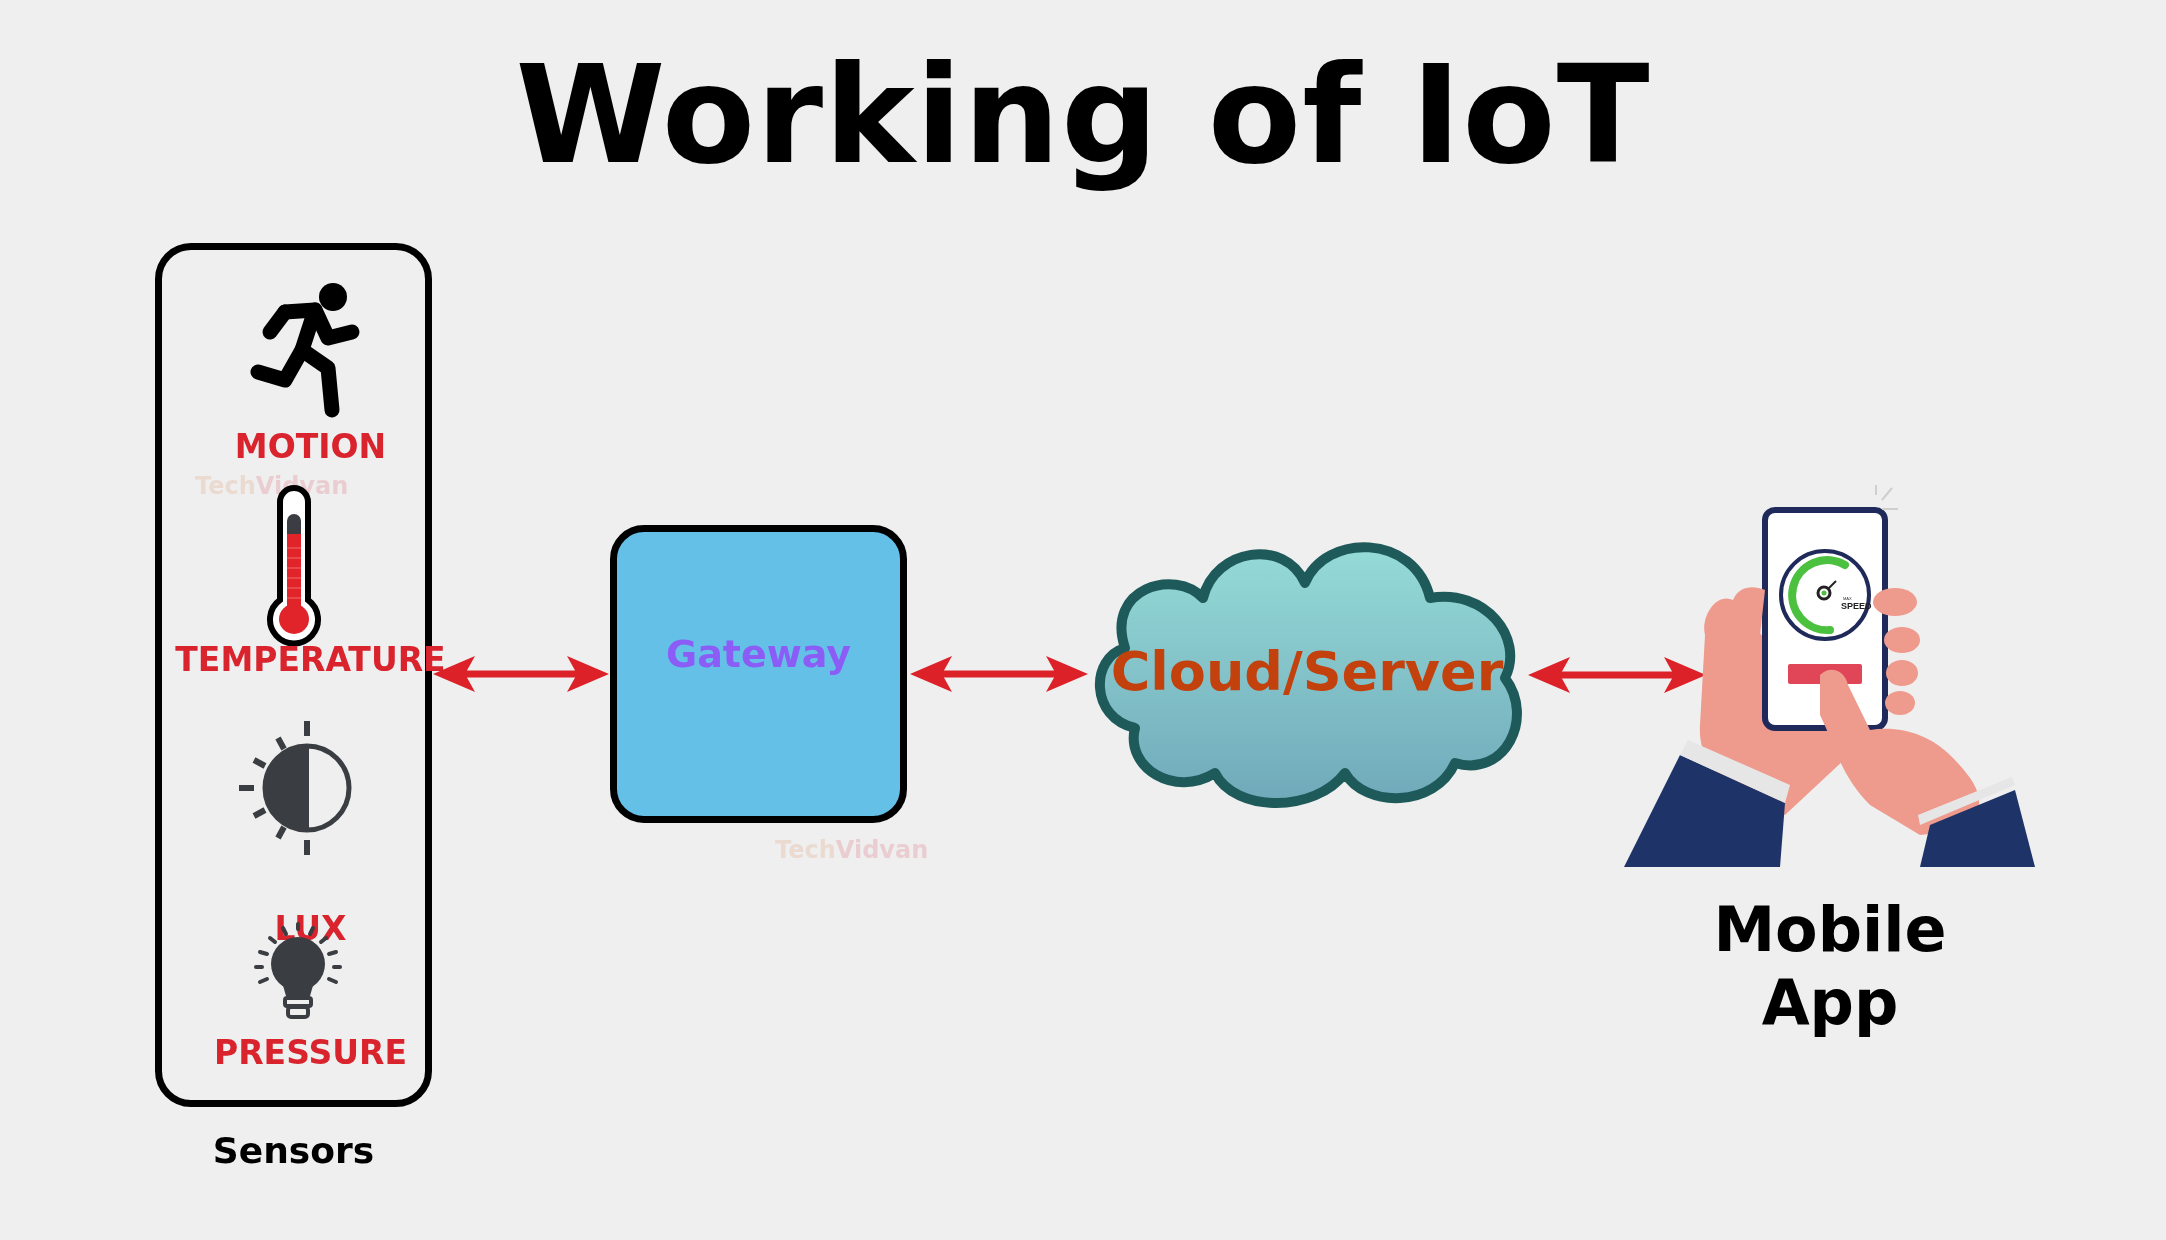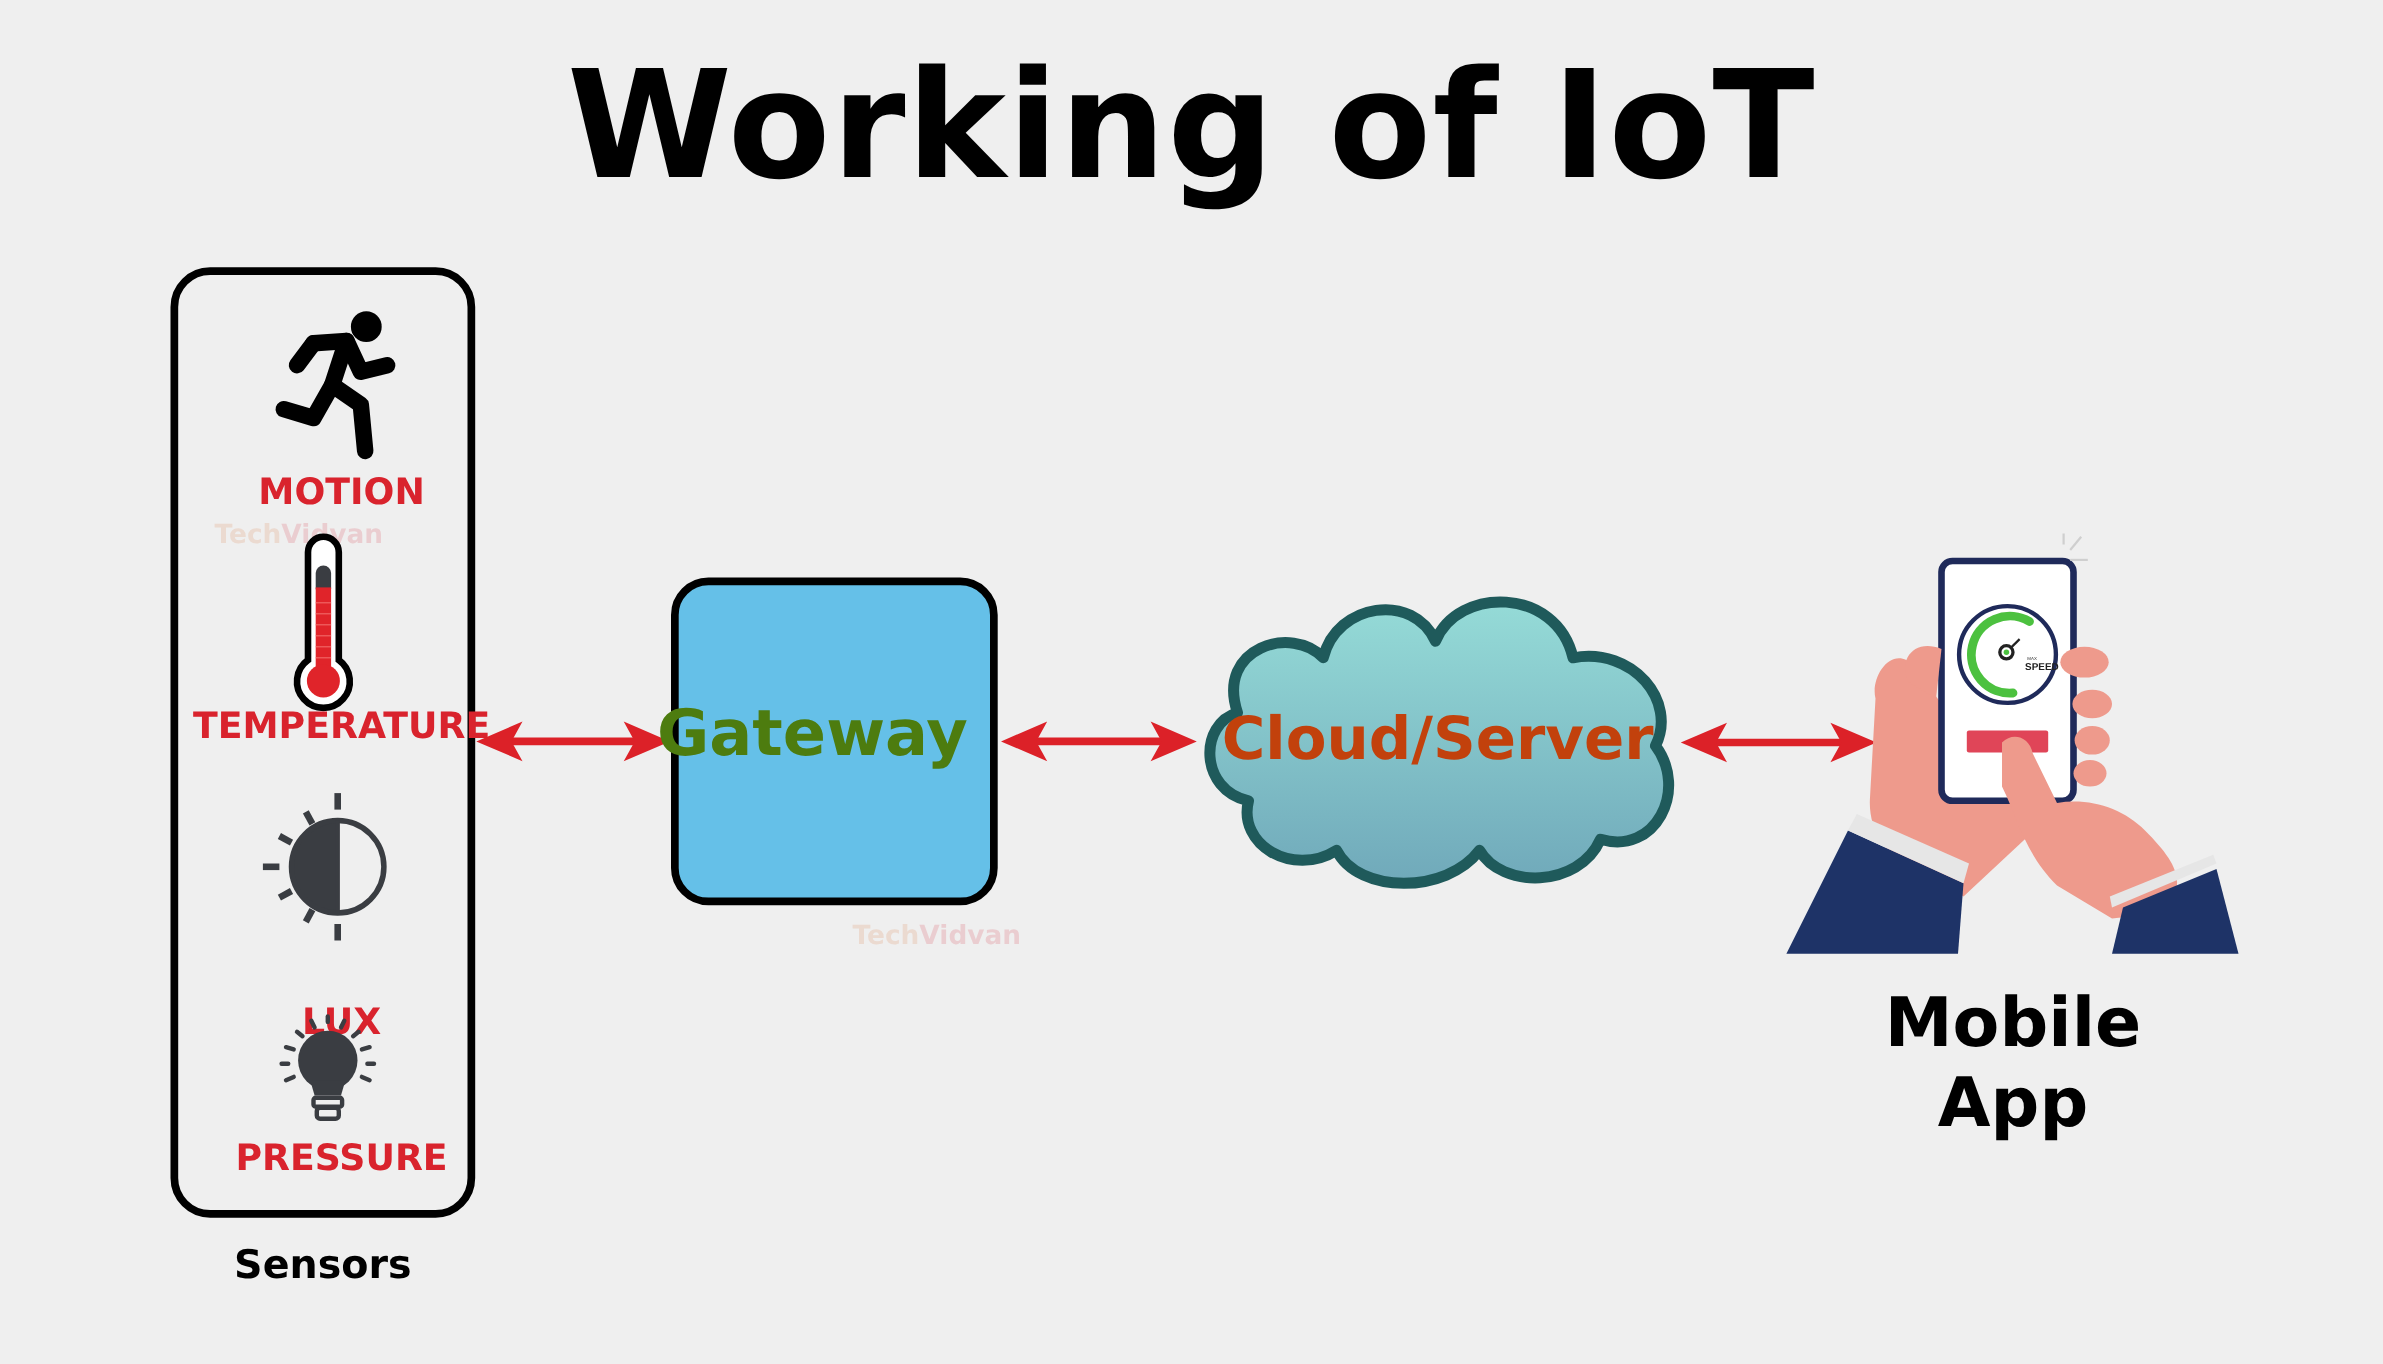--- a/index.html
+++ b/index.html
@@ -23,22 +23,22 @@
     left:155px; width:311px; text-align:center;
     color:#d9232d; font-weight:bold; font-size:33px; letter-spacing:0px;
   }
   .caption { font-weight:bold; color:#000; font-size:36px; text-align:center; }
   #gateway {
     left:610px; top:525px; width:297px; height:298px;
     background:#65c0e8; border:7px solid #000; border-radius:34px;
     box-sizing:border-box;
   }
   #gateway-label {
-    left:590px; width:297px; top:632px; text-align:center;
-    font-size:58px; font-weight:bold; color:#4d7c0f;
+    left:610px; width:297px; top:632px; text-align:center;
+    font-size:38px; font-weight:bold; color:#8b5cf6;
   }
   #cloud-label {
     left:1087px; width:440px; top:640px; text-align:center;
     font-size:54px; font-weight:bold; color:#c2410c;
   }
   svg { position:absolute; overflow:visible; }
   .watermark { color:#e8c9b7; font-weight:bold; font-size:24px; opacity:.55; }
 </style>
 </head>
 <body>

